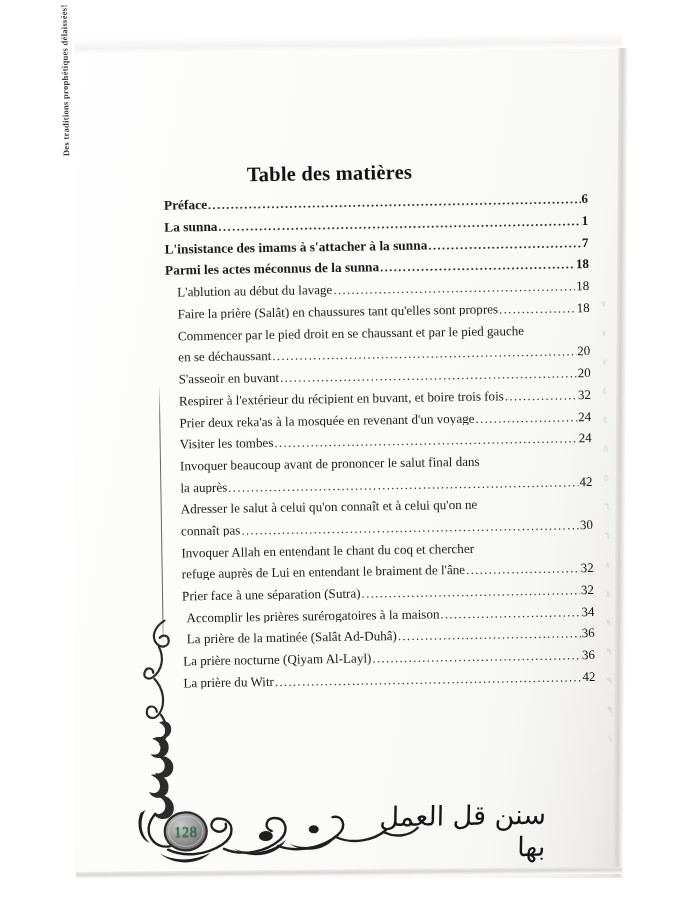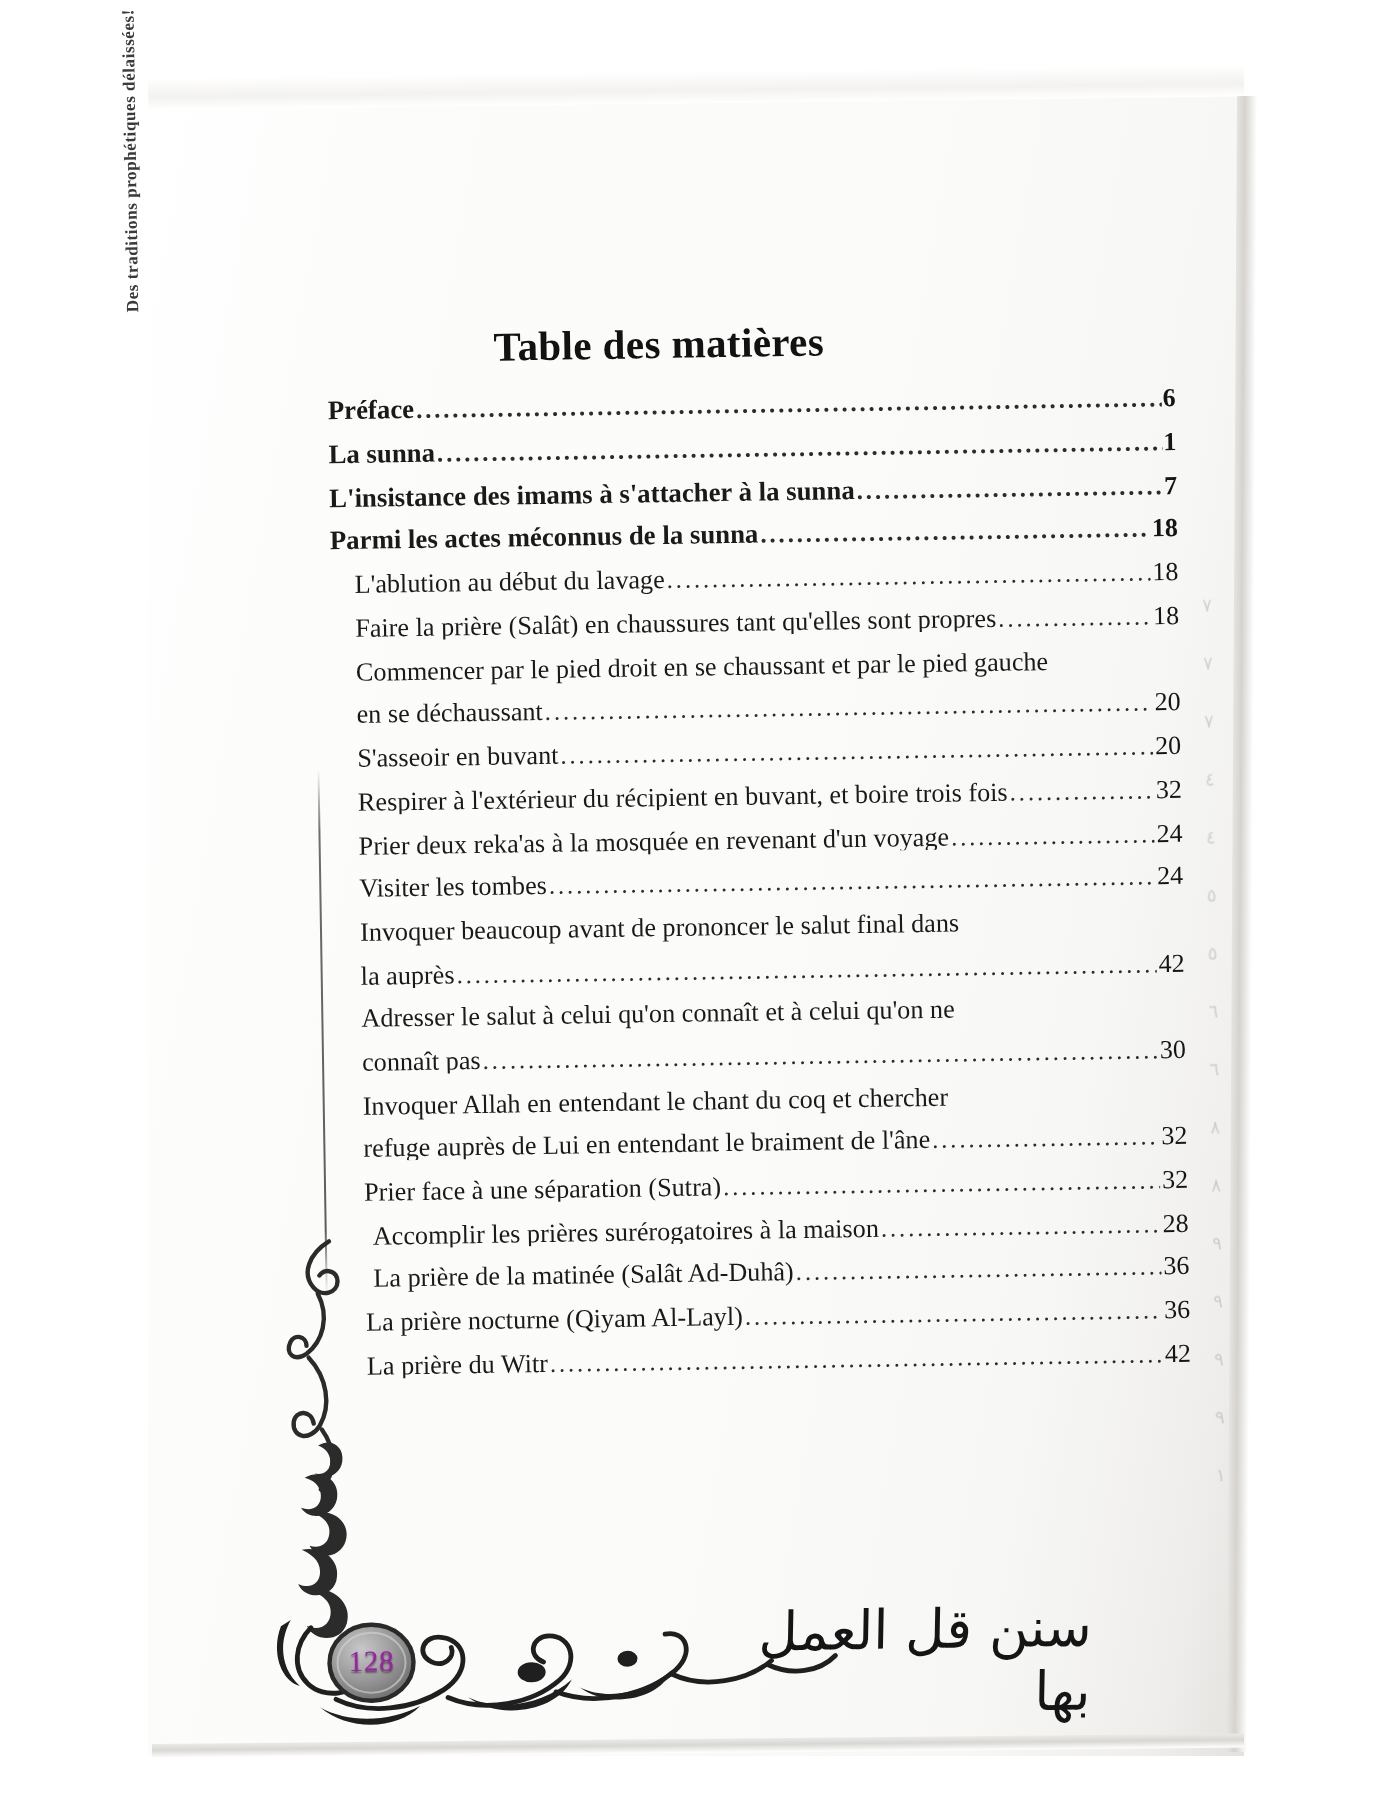--- a/index.html
+++ b/index.html
@@ -195,21 +195,21 @@
     height: 42px;
   }
   #page-number-badge .num {
     position: absolute;
     inset: 0;
     display: flex;
     align-items: center;
     justify-content: center;
     font-family: "Liberation Serif", serif;
     font-size: 14.5px;
-    color: #a21caf;
+    color: #15803d;
     letter-spacing: .4px;
     text-shadow: 0 1px 1px rgba(0,0,0,.55);
   }
   #arabic-calligraphy {
     position: absolute;
     left: 276px;
     top: 758px;
     width: 190px;
     height: 56px;
     font-family: "DejaVu Sans", sans-serif;
@@ -362,21 +362,21 @@
           <div class="row">
             <span class="lbl">Prier face à une séparation (Sutra) </span>
             <span class="dots">.......................................................................................................................................................................................................</span>
             <span class="pg">32</span>
           </div>
         </div>
         <div class="toc-entry ind2">
           <div class="row">
             <span class="lbl"> Accomplir les prières surérogatoires à la maison </span>
             <span class="dots">.......................................................................................................................................................................................................</span>
-            <span class="pg">28</span>
+            <span class="pg">34</span>
           </div>
         </div>
         <div class="toc-entry ind2">
           <div class="row">
             <span class="lbl"> La prière de la matinée (Salât Ad-Duhâ)</span>
             <span class="dots">.......................................................................................................................................................................................................</span>
             <span class="pg">36</span>
           </div>
         </div>
         <div class="toc-entry ind1">

